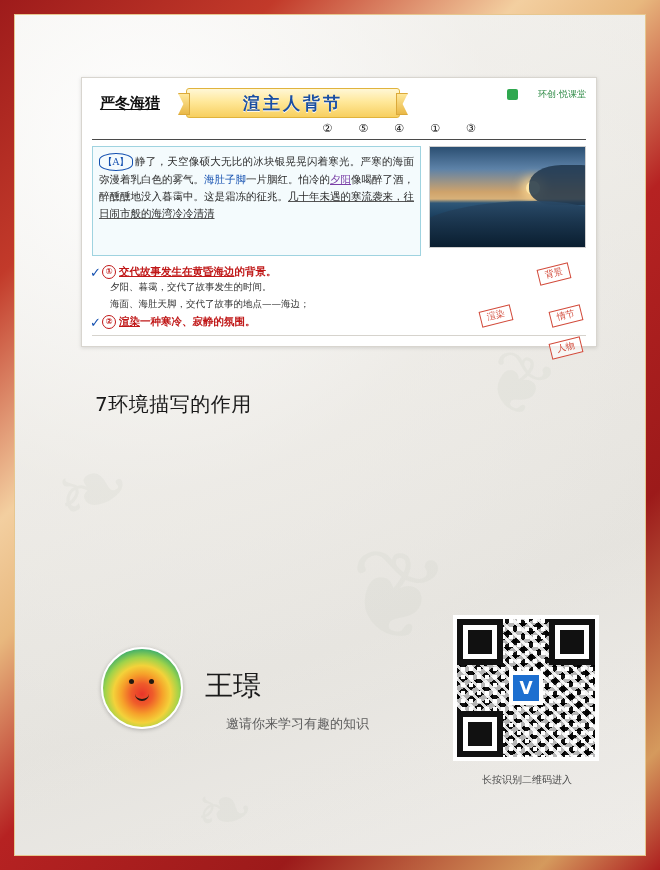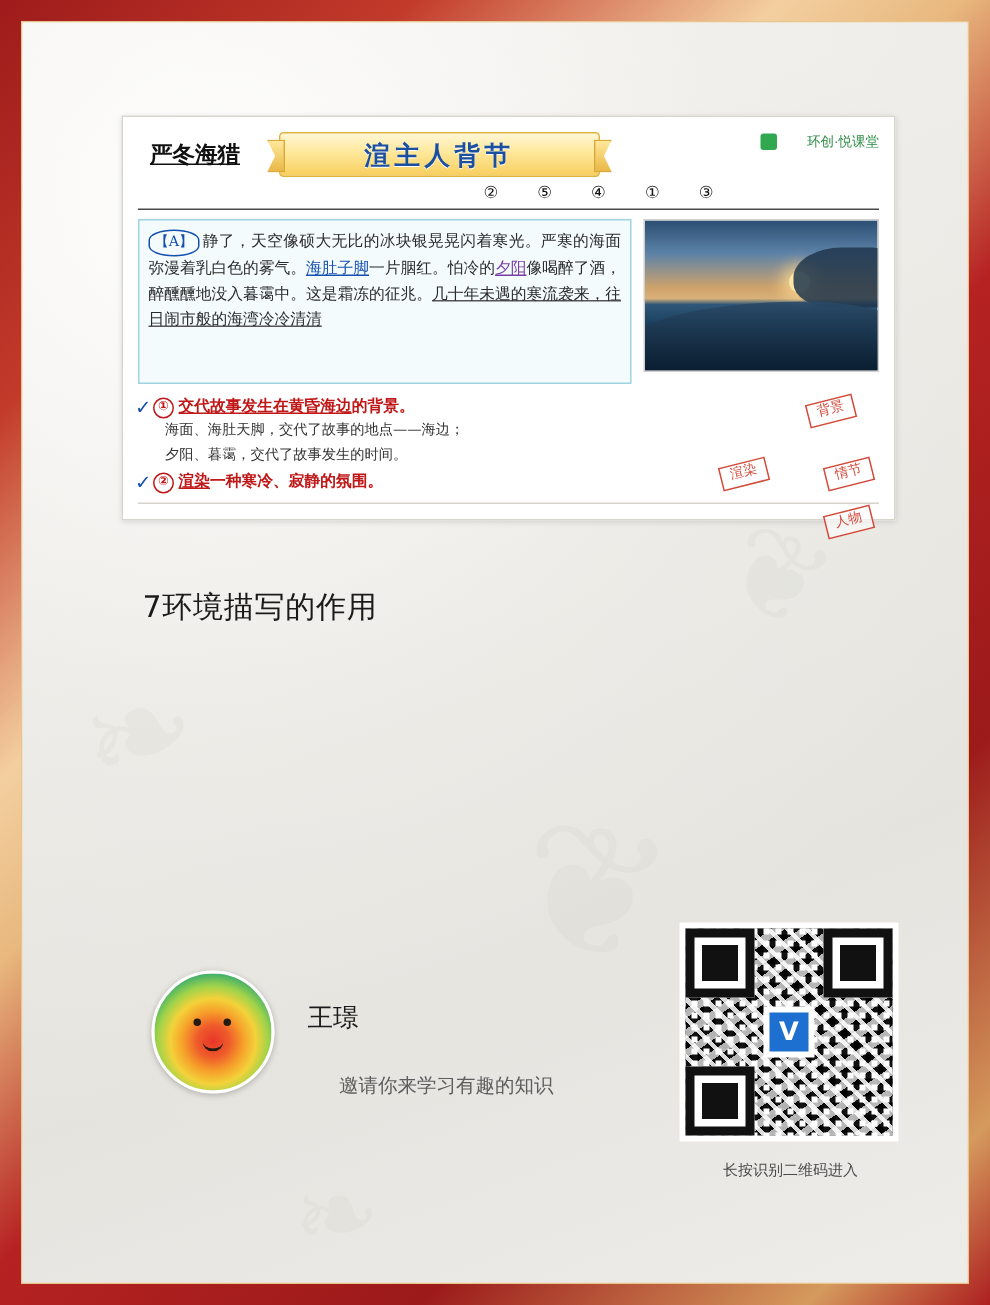--- a/index.html
+++ b/index.html
@@ -184,21 +184,21 @@
     min-height: 96px;
   }
   .passage p {
     margin: 0;
     font-family: "DejaVu Serif", serif;
     font-size: 10.5px;
     line-height: 1.65;
     color: #2b2b2b;
     text-align: justify;
   }
-  .passage .u-blue { color: #1450b0; text-decoration: underline; text-decoration-color: #1450b0; }
+  .passage .u-blue { color: #1450b0; text-decoration-color: #1450b0; }
   .passage .u-purple { color: #7a3fa6; text-decoration: underline; text-decoration-color: #7a3fa6; }
   .passage .u-plain { text-decoration: underline; text-decoration-color: #555; }
   .tag-A {
     display: inline-block;
     border: 1.4px solid #1450b0;
     border-radius: 50%/40%;
     padding: 0 3px;
     font-size: 9.5px;
     color: #1450b0;
     margin-right: 2px;
@@ -347,21 +347,21 @@
     width: 14px; height: 8px;
     border-bottom: 2px solid #241a10;
     border-radius: 0 0 10px 10px;
   }
 
   .invite-name {
     position: absolute;
     left: 190px;
     top: 652px;
     font-family: "DejaVu Sans", sans-serif;
-    font-size: 17px;
+    font-size: 28px;
     color: #1a1a1a;
   }
   .invite-sub {
     position: absolute;
     left: 190px;
     top: 700px;
     font-family: "DejaVu Sans", sans-serif;
     font-size: 13px;
     color: #5d5d5d;
     margin-left: 21px;
@@ -521,24 +521,24 @@
           <div class="shore"></div>
         </div>
       </div>
 
       <div class="notes">
         <div class="note-row">
           <span class="check">✓</span>
           <span class="num-circle">①</span><span class="red-u">交代故事发生在黄昏海边</span><span>的背景。</span>
         </div>
         <div class="note-row sub">
+          <span>夕阳、暮霭，交代了故事发生的时间。</span>
+        </div>
+        <div class="note-row sub">
           <span>海面、海肚天脚，交代了故事的地点——海边；</span>
-        </div>
-        <div class="note-row sub">
-          <span>夕阳、暮霭，交代了故事发生的时间。</span>
         </div>
         <div class="note-row">
           <span class="check">✓</span>
           <span class="num-circle">②</span><span class="red-u">渲染</span><span>一种寒冷、寂静的</span><span>氛围。</span>
         </div>
 
         <div class="stamp s1">背景</div>
         <div class="stamp s2">渲染</div>
         <div class="stamp s3">情节</div>
         <div class="stamp s4">人物</div>

